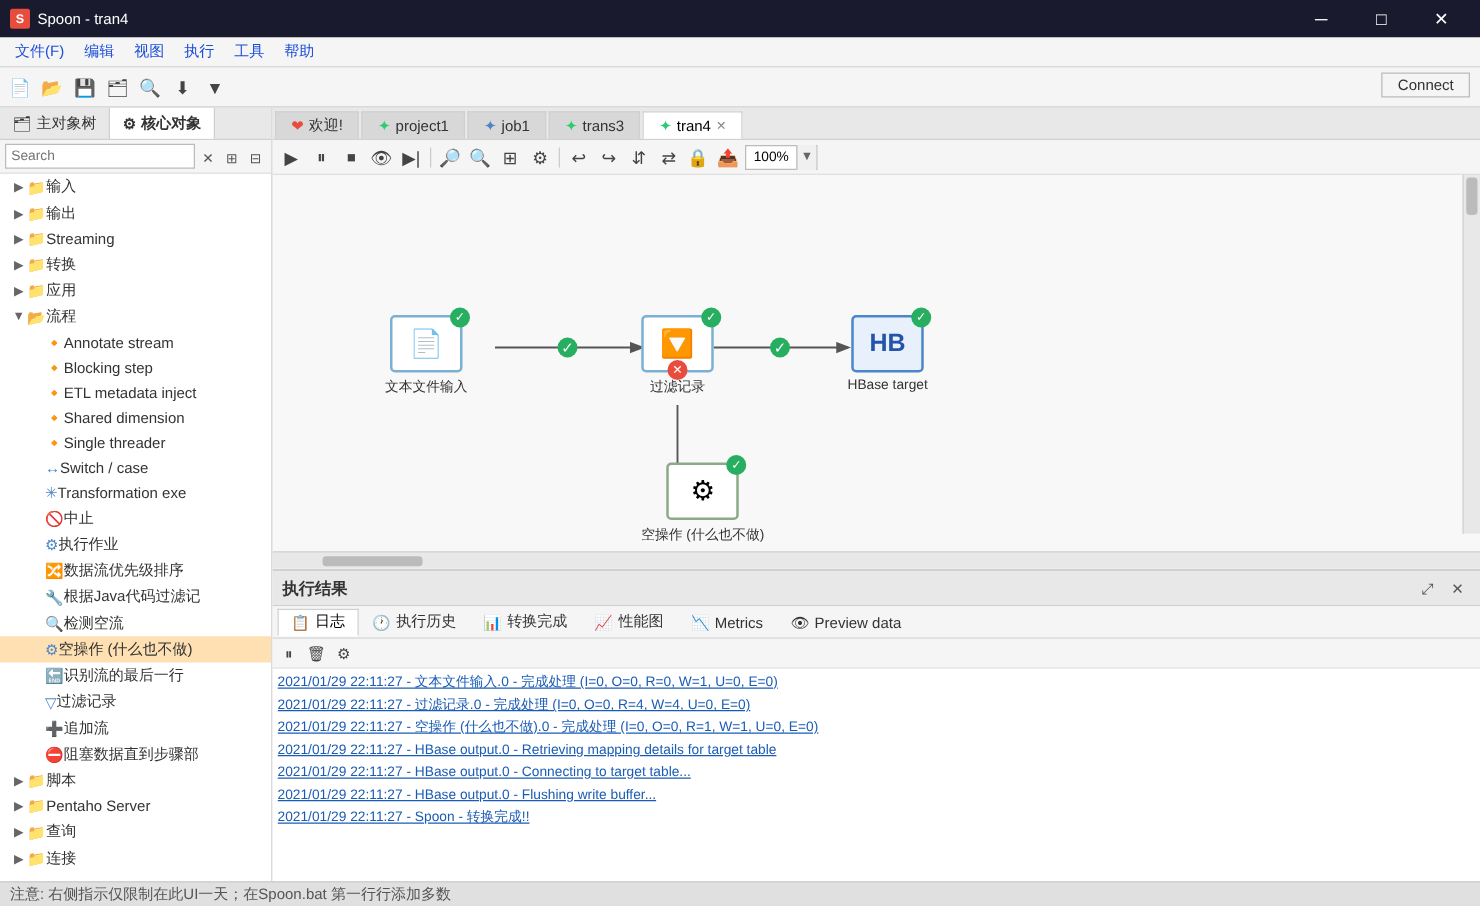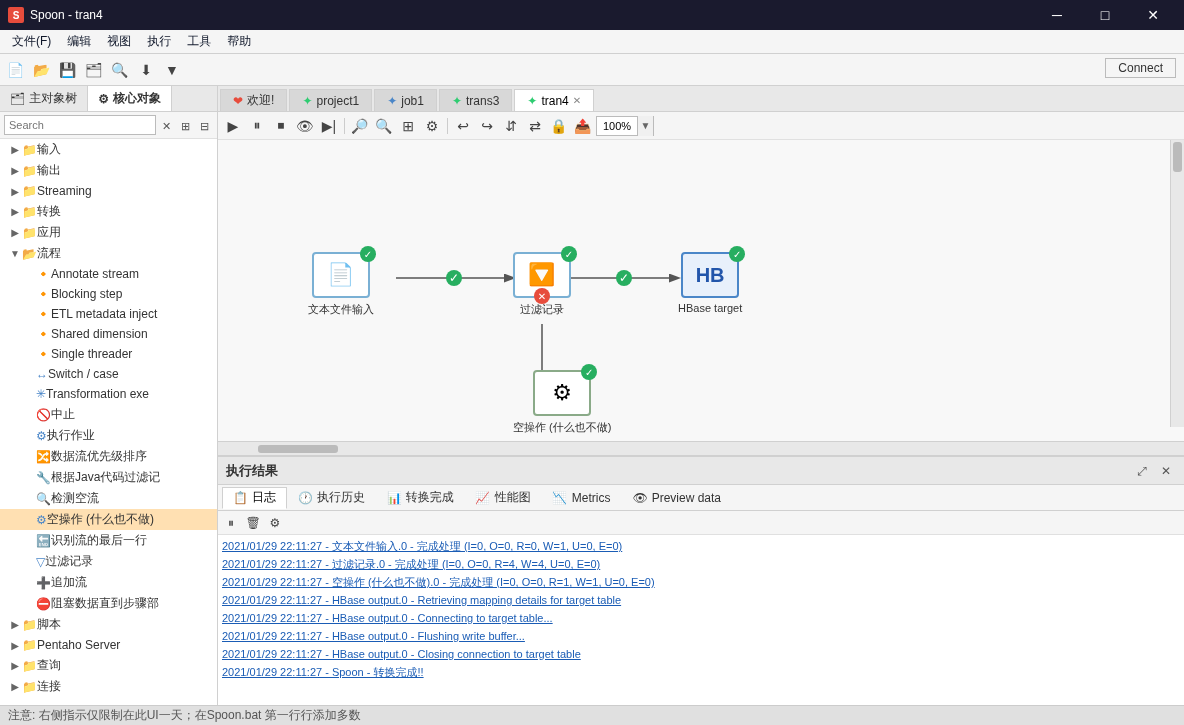--- a/index.html
+++ b/index.html
@@ -26,21 +26,21 @@
       background: #f5f5f5;
       border-bottom: 1px solid #d0d0d0;
       display: flex;
       align-items: center;
       padding: 0 4px;
     }
     .menu-item {
       padding: 2px 8px;
       cursor: pointer;
       font-size: 12px;
-      color: #0f172a;
+      color: #1d4ed8;
     }
 
     
     .toolbar {
       height: 32px;
       background: #f5f5f5;
       border-bottom: 1px solid #d0d0d0;
       display: flex;
       align-items: center;
       padding: 0 4px;
@@ -806,21 +806,20 @@
           <div class="results-toolbar-btn">🗑</div>
           <div class="results-toolbar-btn">⚙</div>
         </div>
         <div class="results-log" id="log-container">
         <div class="log-line">2021/01/29 22:11:27 - 文本文件输入.0 - 完成处理 (I=0, O=0, R=0, W=1, U=0, E=0)</div>
             <div class="log-line">2021/01/29 22:11:27 - 过滤记录.0 - 完成处理 (I=0, O=0, R=4, W=4, U=0, E=0)</div>
             <div class="log-line">2021/01/29 22:11:27 - 空操作 (什么也不做).0 - 完成处理 (I=0, O=0, R=1, W=1, U=0, E=0)</div>
             <div class="log-line">2021/01/29 22:11:27 - HBase output.0 - Retrieving mapping details for target table</div>
             <div class="log-line">2021/01/29 22:11:27 - HBase output.0 - Connecting to target table...</div>
             <div class="log-line">2021/01/29 22:11:27 - HBase output.0 - Flushing write buffer...</div>
-            <div class="log-line">2021/01/29 22:11:27 - HBase output.0 - Closing connection to target table</div>
             <div class="log-line">2021/01/29 22:11:27 - Spoon - 转换完成!!</div>
           </div>
       </div>
     </div>
   </div>
 
   <div class="status-bar">
     <span>注意: 右侧指示仅限制在此UI一天；在Spoon.bat 第一行行添加多数</span>
   </div>
 </div>

